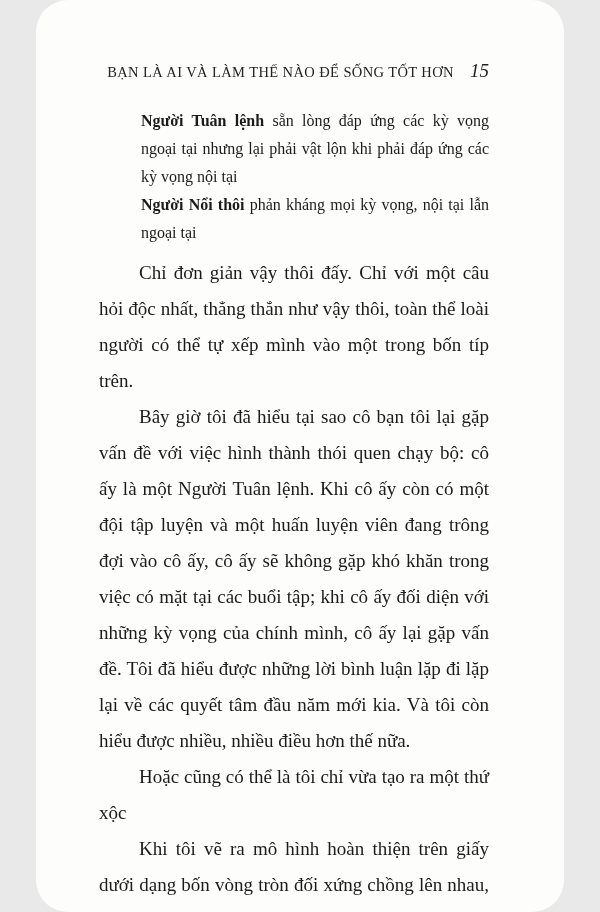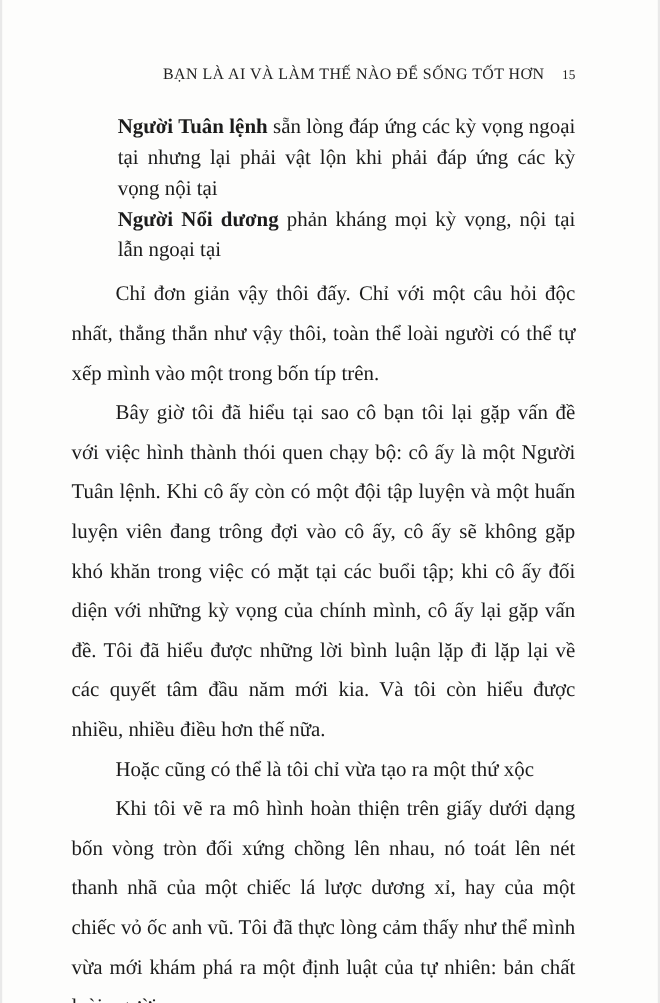--- a/index.html
+++ b/index.html
@@ -2,48 +2,50 @@
 <html lang="vi"><head>
 <meta charset="utf-8">
 <style>
   html, body {
     margin: 0;
     padding: 0;
     background: #e9e9e9;
   }
   .page {
     position: relative;
-    width: 596px;
+    width: 528px;
     height: 912px;
     margin: 0 auto;
     background: #fdfdfc;
     color: #1b1b1b;
     font-family: "Liberation Serif", "DejaVu Serif", serif;
     overflow: hidden;
     box-sizing: border-box;
     padding: 60px 75px 0 63px;
+    border-radius: 32px;
   }
   .running-head {
     display: flex;
     justify-content: flex-end;
     align-items: baseline;
     font-size: 14.5px;
     letter-spacing: 0.4px;
     color: #222;
     white-space: nowrap;
   }
   .running-head .page-num {
     margin-left: 16px;
-    font-size: 12px;
+    font-size: 19px;
     letter-spacing: 0;
+    font-style: italic;
   }
   .quote-block {
     margin-top: 25px;
     margin-left: 42px;
-    font-size: 19px;
+    font-size: 16px;
     line-height: 28px;
     text-align: justify;
   }
   .quote-item {
     margin: 0;
   }
   .quote-term {
     font-weight: bold;
   }
   .body-text {
@@ -62,21 +64,21 @@
 
 <div class="page">
 
   <div class="running-head">
     <span class="head-title">BẠN LÀ AI VÀ LÀM THẾ NÀO ĐỂ SỐNG TỐT HƠN</span>
     <span class="page-num">15</span>
   </div>
 
   <div class="quote-block">
     <p class="quote-item"><span class="quote-term">Người Tuân lệnh</span><span class="quote-text"> sẵn lòng đáp ứng các kỳ vọng ngoại tại nhưng lại phải vật lộn khi phải đáp ứng các kỳ vọng nội tại</span></p>
-    <p class="quote-item"><span class="quote-term">Người Nổi dương</span><span class="quote-text"> phản kháng mọi kỳ vọng, nội tại lẫn ngoại tại</span></p>
+    <p class="quote-item"><span class="quote-term">Người Nổi thôi</span><span class="quote-text"> phản kháng mọi kỳ vọng, nội tại lẫn ngoại tại</span></p>
   </div>
 
   <div class="body-text">
     <p>Chỉ đơn giản vậy thôi đấy. Chỉ với một câu hỏi độc nhất, thẳng thắn như vậy thôi, toàn thể loài người có thể tự xếp mình vào một trong bốn típ trên.</p>
     <p>Bây giờ tôi đã hiểu tại sao cô bạn tôi lại gặp vấn đề với việc hình thành thói quen chạy bộ: cô ấy là một Người Tuân lệnh. Khi cô ấy còn có một đội tập luyện và một huấn luyện viên đang trông đợi vào cô ấy, cô ấy sẽ không gặp khó khăn trong việc có mặt tại các buổi tập; khi cô ấy đối diện với những kỳ vọng của chính mình, cô ấy lại gặp vấn đề. Tôi đã hiểu được những lời bình luận lặp đi lặp lại về các quyết tâm đầu năm mới kia. Và tôi còn hiểu được nhiều, nhiều điều hơn thế nữa.</p>
     <p>Hoặc cũng có thể là tôi chỉ vừa tạo ra một thứ xộc</p>
     <p>Khi tôi vẽ ra mô hình hoàn thiện trên giấy dưới dạng bốn vòng tròn đối xứng chồng lên nhau, nó toát lên nét thanh nhã của một chiếc lá lược dương xỉ, hay của một chiếc vỏ ốc anh vũ. Tôi đã thực lòng cảm thấy như thể mình vừa mới khám phá ra một định luật của tự nhiên: bản chất loài người.</p>
   </div>
 
 </div>

